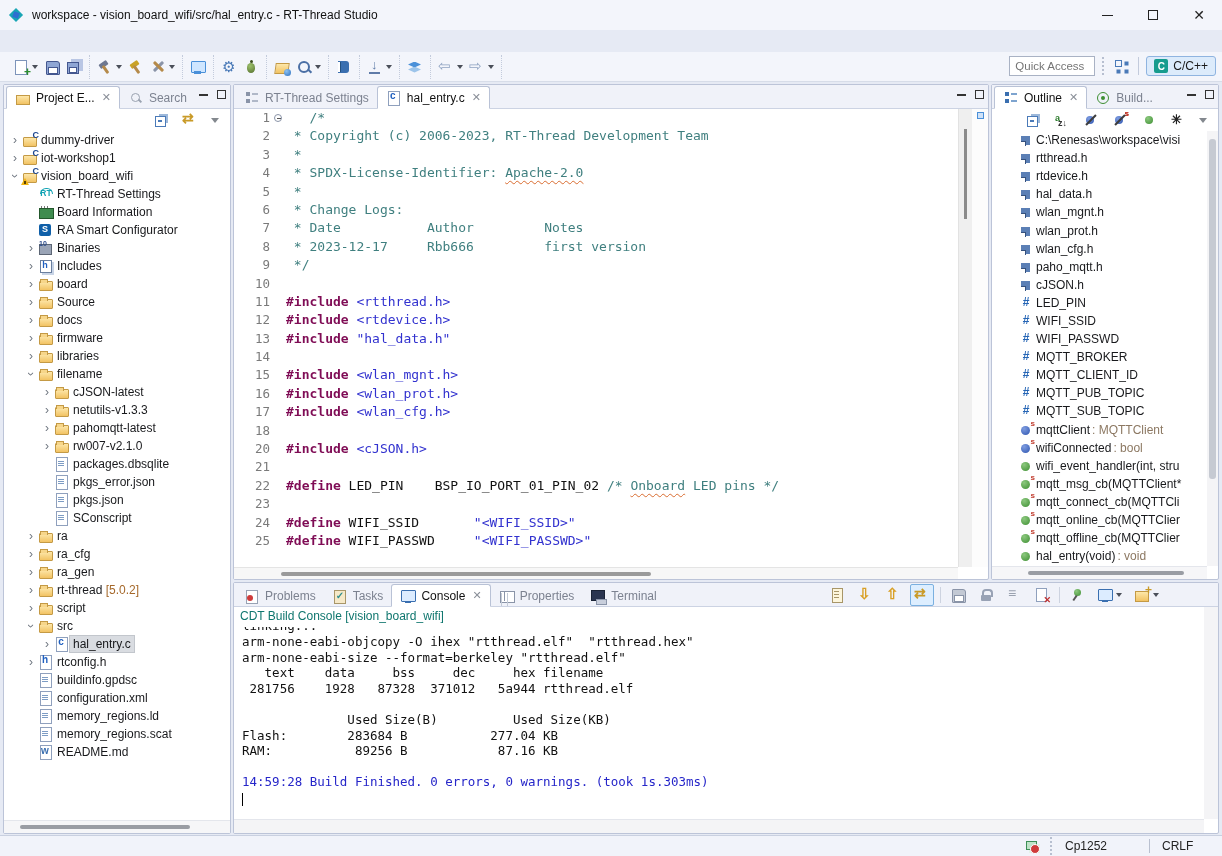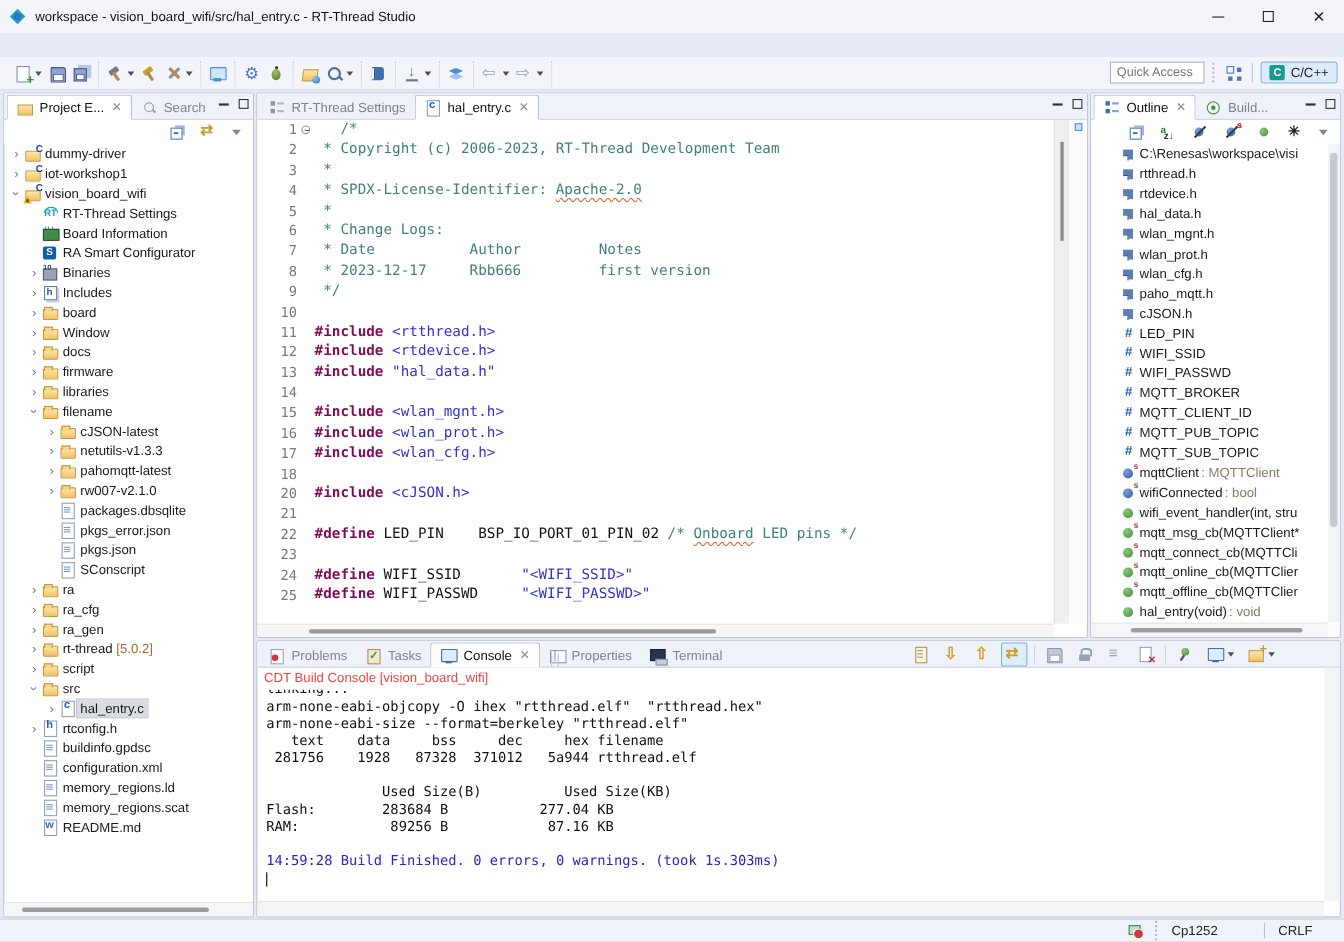--- a/index.html
+++ b/index.html
@@ -185,21 +185,21 @@
   .hscroll{position:absolute;left:0;right:0;bottom:0;height:13px;background:#f6f6f8;border-top:1px solid #e4e6ec;}
   .hscroll .thumb{position:absolute;top:4px;height:4px;background:#9a9da4;border-radius:2px;}
   #outline-vscroll{position:absolute;right:0;top:46px;bottom:13px;width:11px;background:#f4f4f6;}
   #outline-vscroll .thumb{position:absolute;left:2px;top:8px;width:7px;height:340px;background:#c6cad2;border-radius:3px;}
   
   #outline-list{position:absolute;left:0;top:46px;right:11px;height:434px;overflow:hidden;font-size:12px;}
   .outline-row{display:flex;align-items:center;height:18.1px;white-space:nowrap;padding-left:26px;}
   .outline-row .lbl{padding:0 2px;}
   .otype{color:#8c7862;}
   
-  #console-header{height:18px;font-size:12px;padding:2px 6px;color:#ef4444;}
+  #console-header{height:18px;font-size:12px;padding:2px 6px;color:#0f766e;}
   #console-body{position:absolute;left:0;top:44px;right:14px;bottom:14px;overflow:hidden;font-family:"DejaVu Sans Mono","Liberation Mono",monospace;font-size:12.5px;padding:0 8px;}
   .con-line{white-space:pre;height:15.6px;line-height:15.6px;color:#111;}
   .con-line.info{color:#2626c9;}
   .con-line.clip{height:7px;overflow:hidden;}
   .con-line.clip span{display:block;margin-top:-9px;}
   .con-caret{width:1px;height:13px;background:#000;margin-top:3px;}
   #console-vscroll{position:absolute;right:0;top:24px;bottom:14px;width:14px;background:#f4f4f6;}
   #console-hscroll{position:absolute;left:0;right:14px;bottom:0;height:14px;background:#f4f4f6;border-top:1px solid #e4e6ec;}
   #console-toolbar{position:absolute;right:56px;top:1px;display:flex;align-items:center;gap:6px;height:22px;}
   .csep{width:1px;height:16px;background:#cdd3e0;}
@@ -403,21 +403,21 @@
         <div class="tree-row">
           <span style="width: 20px; flex: 0 0 auto;"></span>
           <span class="tw collapsed">›</span>
           <span class="ic folder-icon"></span>
           <span class="lbl">board</span>
         </div>
         <div class="tree-row">
           <span style="width: 20px; flex: 0 0 auto;"></span>
           <span class="tw collapsed">›</span>
           <span class="ic folder-icon"></span>
-          <span class="lbl">Window</span>
+          <span class="lbl">Source</span>
         </div>
         <div class="tree-row">
           <span style="width: 20px; flex: 0 0 auto;"></span>
           <span class="tw collapsed">›</span>
           <span class="ic folder-icon"></span>
           <span class="lbl">docs</span>
         </div>
         <div class="tree-row">
           <span style="width: 20px; flex: 0 0 auto;"></span>
           <span class="tw collapsed">›</span>

